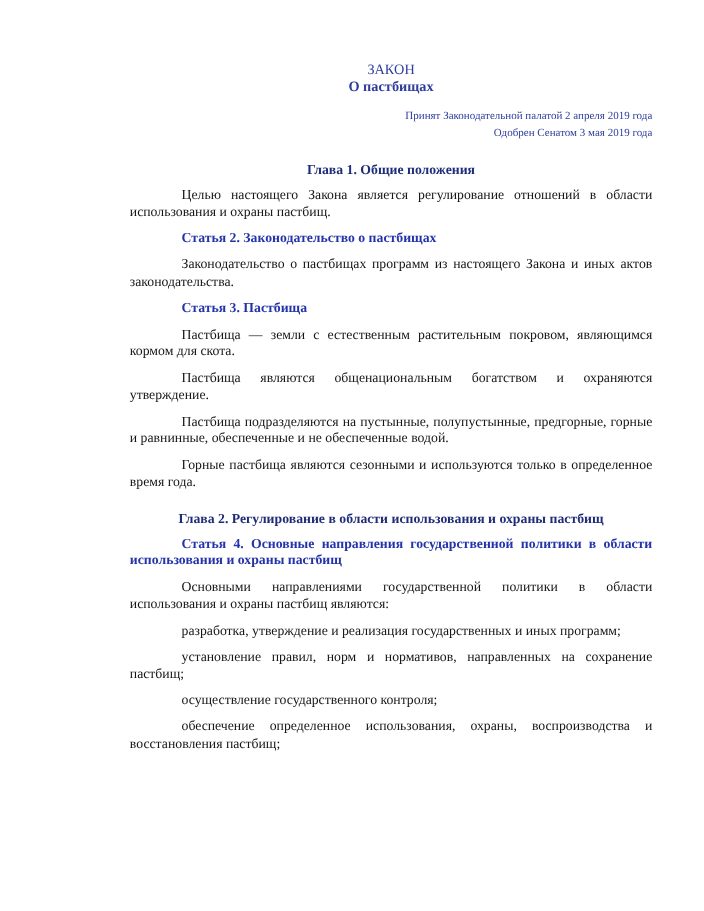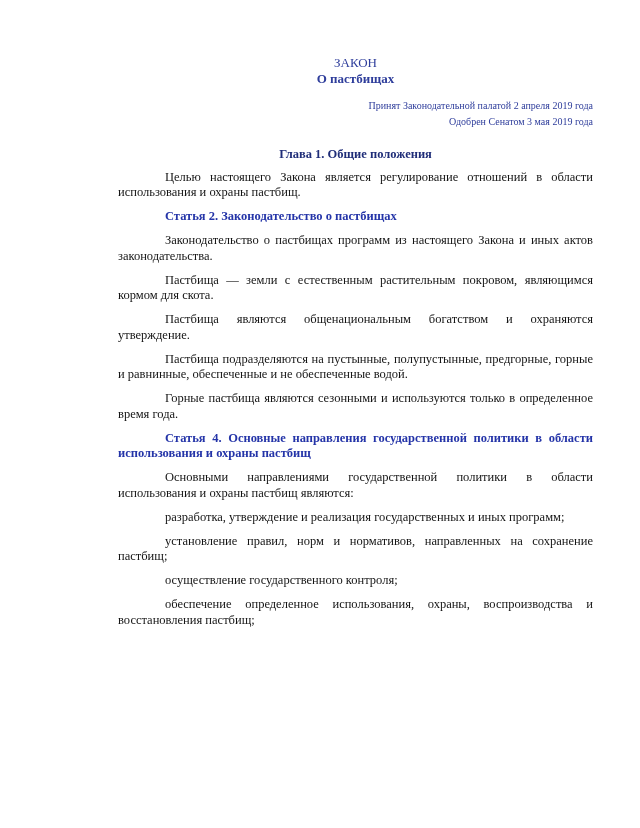--- a/index.html
+++ b/index.html
@@ -68,24 +68,26 @@
 
   <div class="adoption">
     <div class="adoption-line">Принят Законодательной палатой 2 апреля 2019 года</div>
     <div class="adoption-line">Одобрен Сенатом 3 мая 2019 года</div>
   </div>
 
   <div class="b chapter">Глава 1. Общие положения</div>
   <div class="b para">Целью настоящего Закона является регулирование отношений в области использования и охраны пастбищ.</div>
   <div class="b article">Статья 2. Законодательство о пастбищах</div>
   <div class="b para">Законодательство о пастбищах программ из настоящего Закона и иных актов законодательства.</div>
+  <div class="b article">Статья 3. Пастбища</div>
   <div class="b para">Пастбища — земли с естественным растительным покровом, являющимся кормом для скота.</div>
   <div class="b para">Пастбища являются общенациональным богатством и охраняются утверждение.</div>
   <div class="b para">Пастбища подразделяются на пустынные, полупустынные, предгорные, горные и равнинные, обеспеченные и не обеспеченные водой.</div>
   <div class="b para">Горные пастбища являются сезонными и используются только в определенное время года.</div>
+  <div class="b chapter">Глава 2. Регулирование в области использования и охраны пастбищ</div>
   <div class="b article">Статья 4. Основные направления государственной политики в области использования и охраны пастбищ</div>
   <div class="b para">Основными направлениями государственной политики в области использования и охраны пастбищ являются:</div>
   <div class="b para">разработка, утверждение и реализация государственных и иных программ;</div>
   <div class="b para">установление правил, норм и нормативов, направленных на сохранение пастбищ;</div>
   <div class="b para">осуществление государственного контроля;</div>
   <div class="b para">обеспечение определенное использования, охраны, воспроизводства и восстановления пастбищ;</div>
 
 </div>
 
 </body></html>

